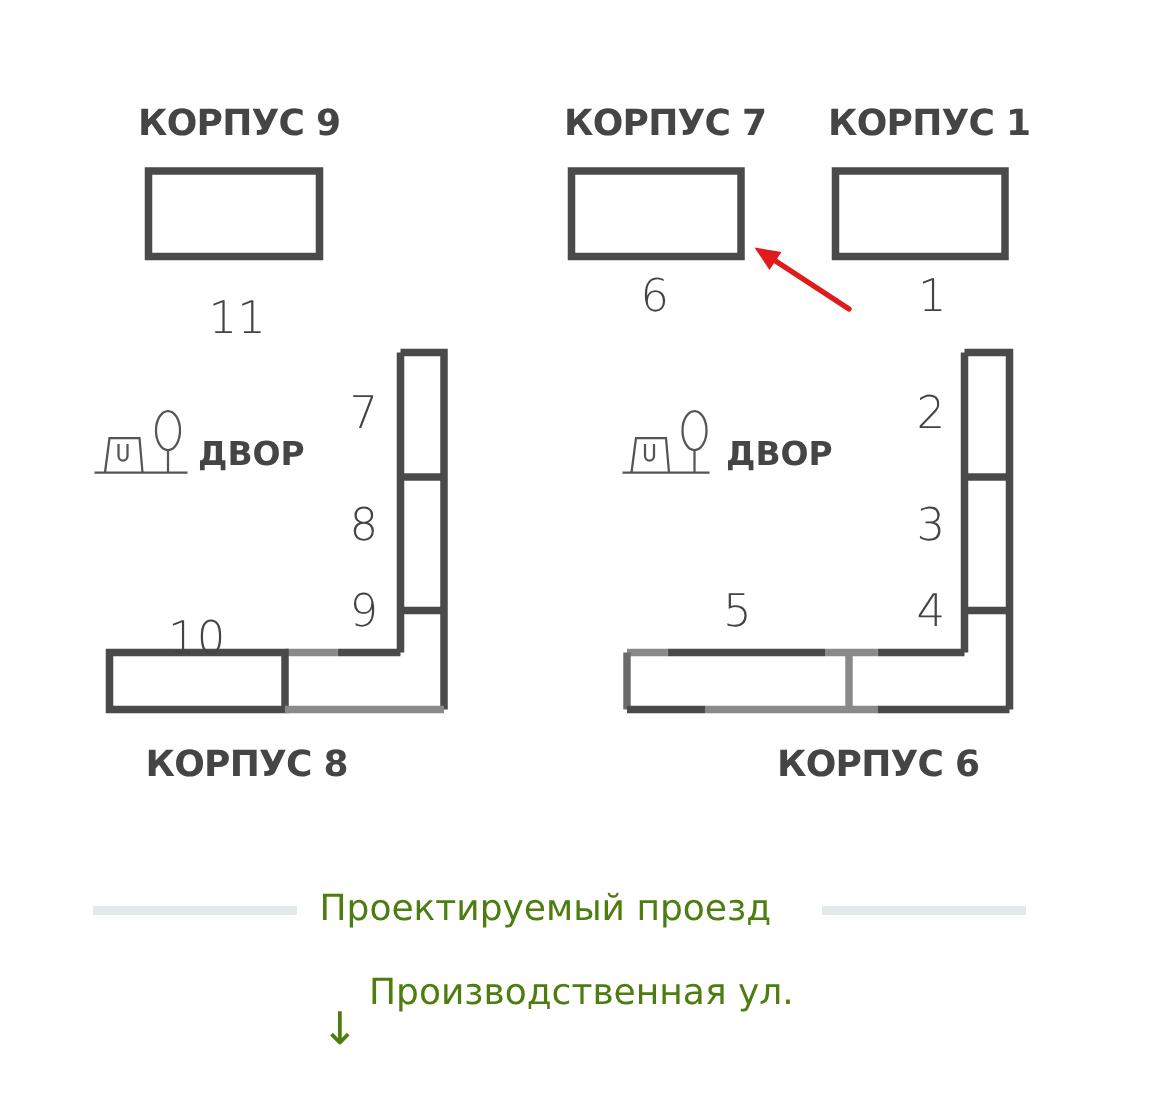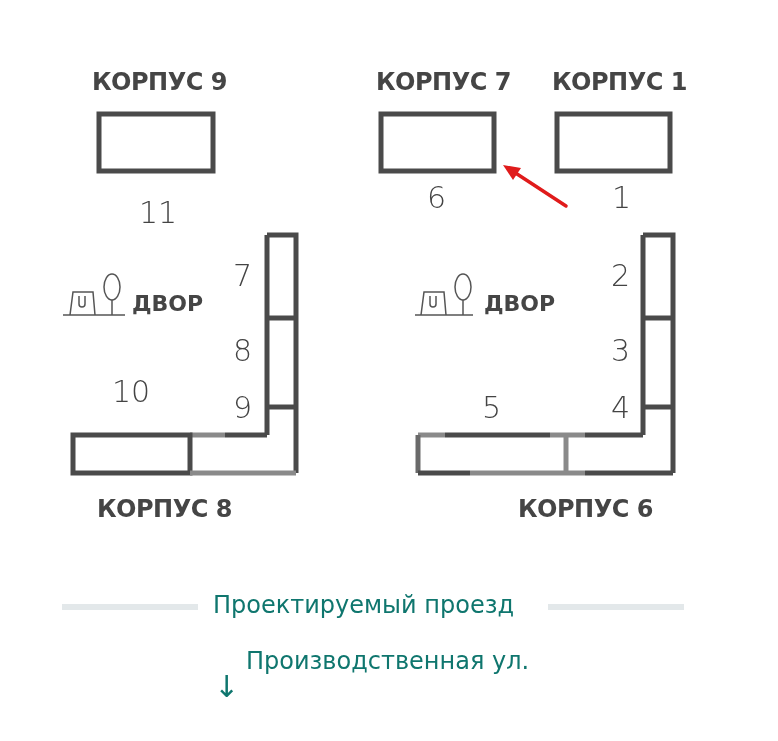--- a/index.html
+++ b/index.html
@@ -1,21 +1,21 @@
 <!DOCTYPE html>
 <html><head>
 <meta charset="utf-8">
 <style>
   html, body { margin: 0; padding: 0; background: #ffffff; }
   body { width: 778px; height: 741px; position: relative; overflow: hidden; font-family: "DejaVu Sans", sans-serif; color: #444; }
   .abs { position: absolute; }
   .bldg-title { font-family: "DejaVu Sans", sans-serif; font-weight: bold; font-size: 24px; color: #454545; letter-spacing: -0.5px; white-space: nowrap; text-align: right; }
   .num { font-family: "DejaVu Sans", sans-serif; font-size: 30px; color: #444; font-weight: 300; }
   .yard { font-family: "DejaVu Sans", sans-serif; font-weight: bold; font-size: 22px; color: #454545; }
-  .road { font-family: "DejaVu Sans", sans-serif; font-size: 24px; color: #0f766e; white-space: nowrap; }
+  .road { font-family: "DejaVu Sans", sans-serif; font-size: 24px; color: #4d7c0f; white-space: nowrap; }
   svg.plan { position: absolute; left: 0; top: 0; }
 </style>
 </head>
 <body>
 
 <svg class="plan" width="778" height="741" viewBox="0 0 778 741">
 
   <rect x="99" y="114" width="114" height="57" fill="none" stroke="#4a4a4a" stroke-width="5"></rect>
 
   <rect x="381" y="114" width="113" height="57" fill="none" stroke="#4a4a4a" stroke-width="5"></rect>
@@ -79,21 +79,21 @@
 <div class="abs bldg-title" style="left:97px; top:495px;">КОРПУС 8</div>
 <div class="abs bldg-title" style="left:518px; top:495px;">КОРПУС 6</div>
 
 <div class="abs num" style="left:139px; top:180px;margin-top:15px;">11</div>
 <div class="abs num" style="left:427px; top:180px;">6</div>
 <div class="abs num" style="left:612px; top:180px;">1</div>
 
 <div class="abs num" style="left:233px; top:258px;">7</div>
 <div class="abs num" style="left:233px; top:333px;">8</div>
 <div class="abs num" style="left:233px; top:390px;">9</div>
-<div class="abs num" style="left:112px; top:374px;text-align:right;">10</div>
+<div class="abs num" style="left:112px; top:408px;text-align:right;">10</div>
 
 <div class="abs num" style="left:611px; top:258px;">2</div>
 <div class="abs num" style="left:611px; top:333px;">3</div>
 <div class="abs num" style="left:611px; top:390px;">4</div>
 <div class="abs num" style="left:482px; top:390px;">5</div>
 
 <div class="abs yard" style="left:132px; top:291px;">ДВОР</div>
 <div class="abs yard" style="left:484px; top:291px;">ДВОР</div>
 
 <div class="abs road" style="left:213px; top:591px;">Проектируемый проезд</div>

